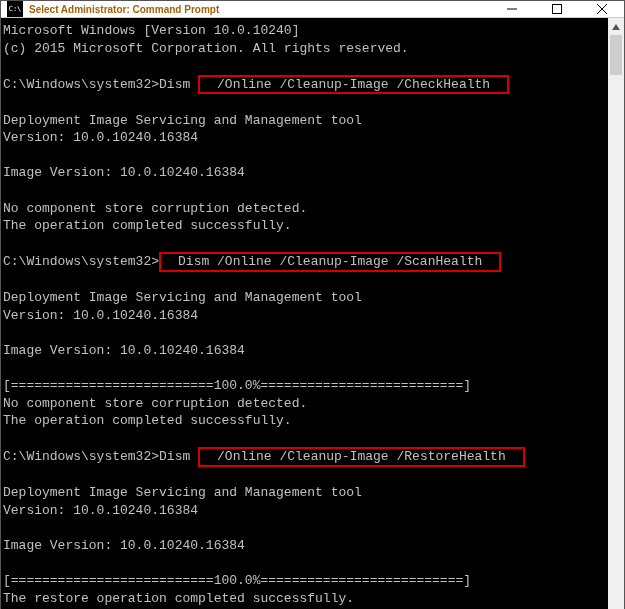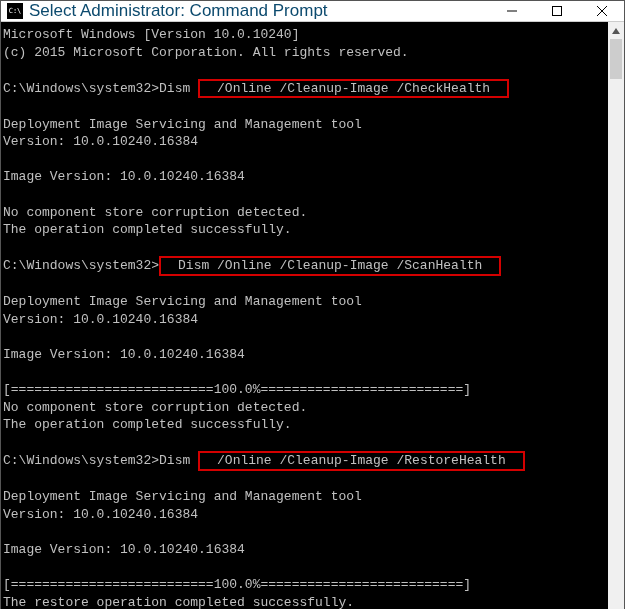--- a/index.html
+++ b/index.html
@@ -38,23 +38,24 @@
     justify-content: center;
   }
   .app-icon::after {
     content: "C:\\";
     color: #fff;
     font-size: 7px;
     font-family: Consolas, monospace;
     line-height: 1;
   }
   .title-text {
-    font-size: 17px;
-    color: #0c4a6e;
+    font-size: 10px;
+    color: #a16207;
     flex: 1;
+    font-weight: bold;
   }
   .win-controls {
     display: flex;
     height: 100%;
   }
   .win-btn {
     width: 45px;
     height: 100%;
     display: flex;
     align-items: center;

